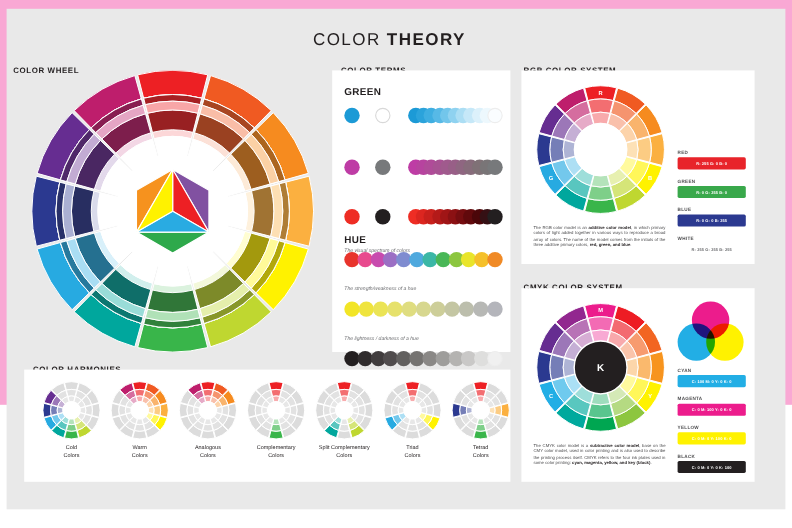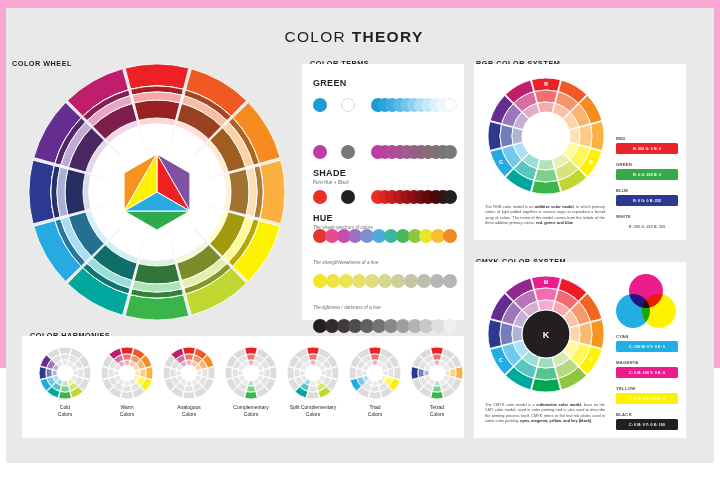--- a/index.html
+++ b/index.html
@@ -200,24 +200,20 @@
           <i style="left: 21.6px; background: rgb(168, 82, 147);"></i>
           <i style="left: 28.8px; background: rgb(160, 90, 141);"></i>
           <i style="left: 36px; background: rgb(152, 95, 135);"></i>
           <i style="left: 43.2px; background: rgb(143, 102, 129);"></i>
           <i style="left: 50.4px; background: rgb(135, 108, 123);"></i>
           <i style="left: 57.6px; background: rgb(127, 113, 118);"></i>
           <i style="left: 64.8px; background: rgb(121, 117, 119);"></i>
           <i style="left: 72px; background: rgb(119, 121, 123);"></i>
         </div>
       </div>
-      <div class="term" style="top: 104px;">
-        <div class="tname">SHADE</div>
-        <div class="tsub">Pure Hue + Block</div>
-      </div>
       <div class="trow" style="top: 126px; width: 144px;">
         <div class="dot" style="left: 0px; background: rgb(238, 45, 36);"></div>
         <div class="dot" style="left: 28px; background: rgb(35, 31, 32);"></div>
         <div class="ramp" style="left: 58px; width: 86px;">
           <i style="left: 0px; background: rgb(238, 45, 36);"></i>
           <i style="left: 7.2px; background: rgb(220, 38, 32);"></i>
           <i style="left: 14.4px; background: rgb(200, 32, 28);"></i>
           <i style="left: 21.6px; background: rgb(180, 26, 25);"></i>
           <i style="left: 28.8px; background: rgb(160, 21, 22);"></i>
           <i style="left: 36px; background: rgb(139, 17, 19);"></i>

